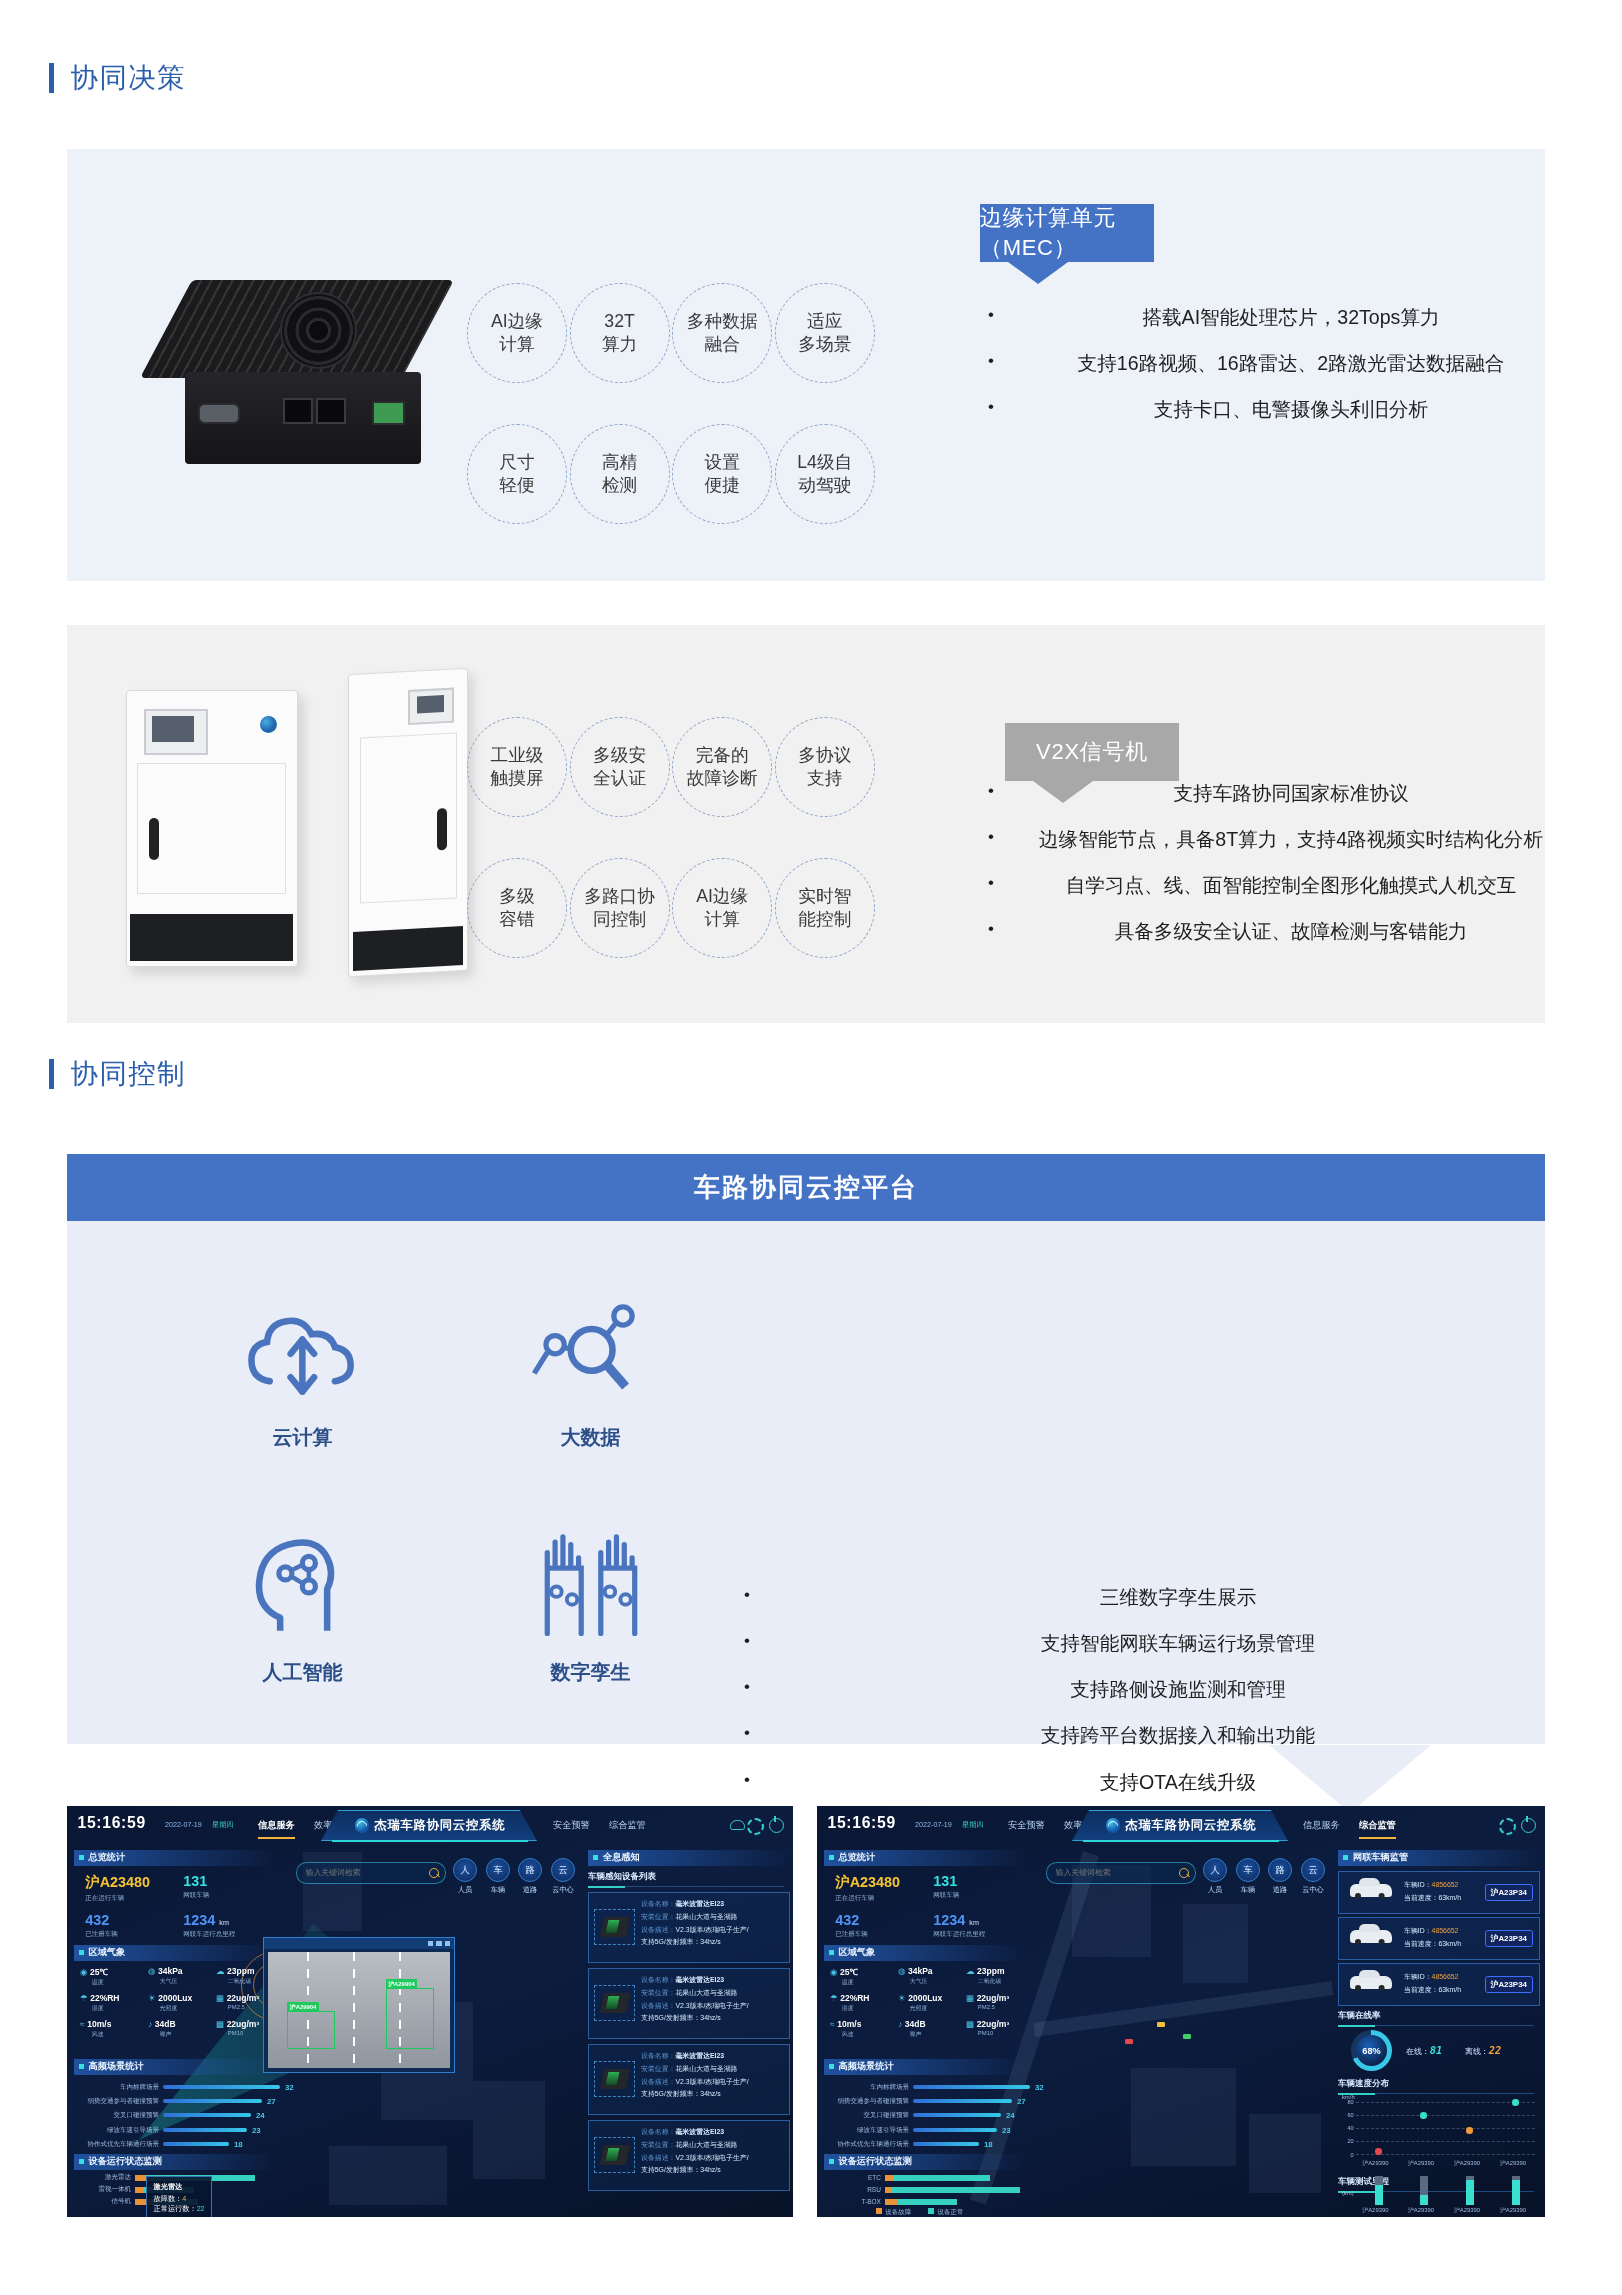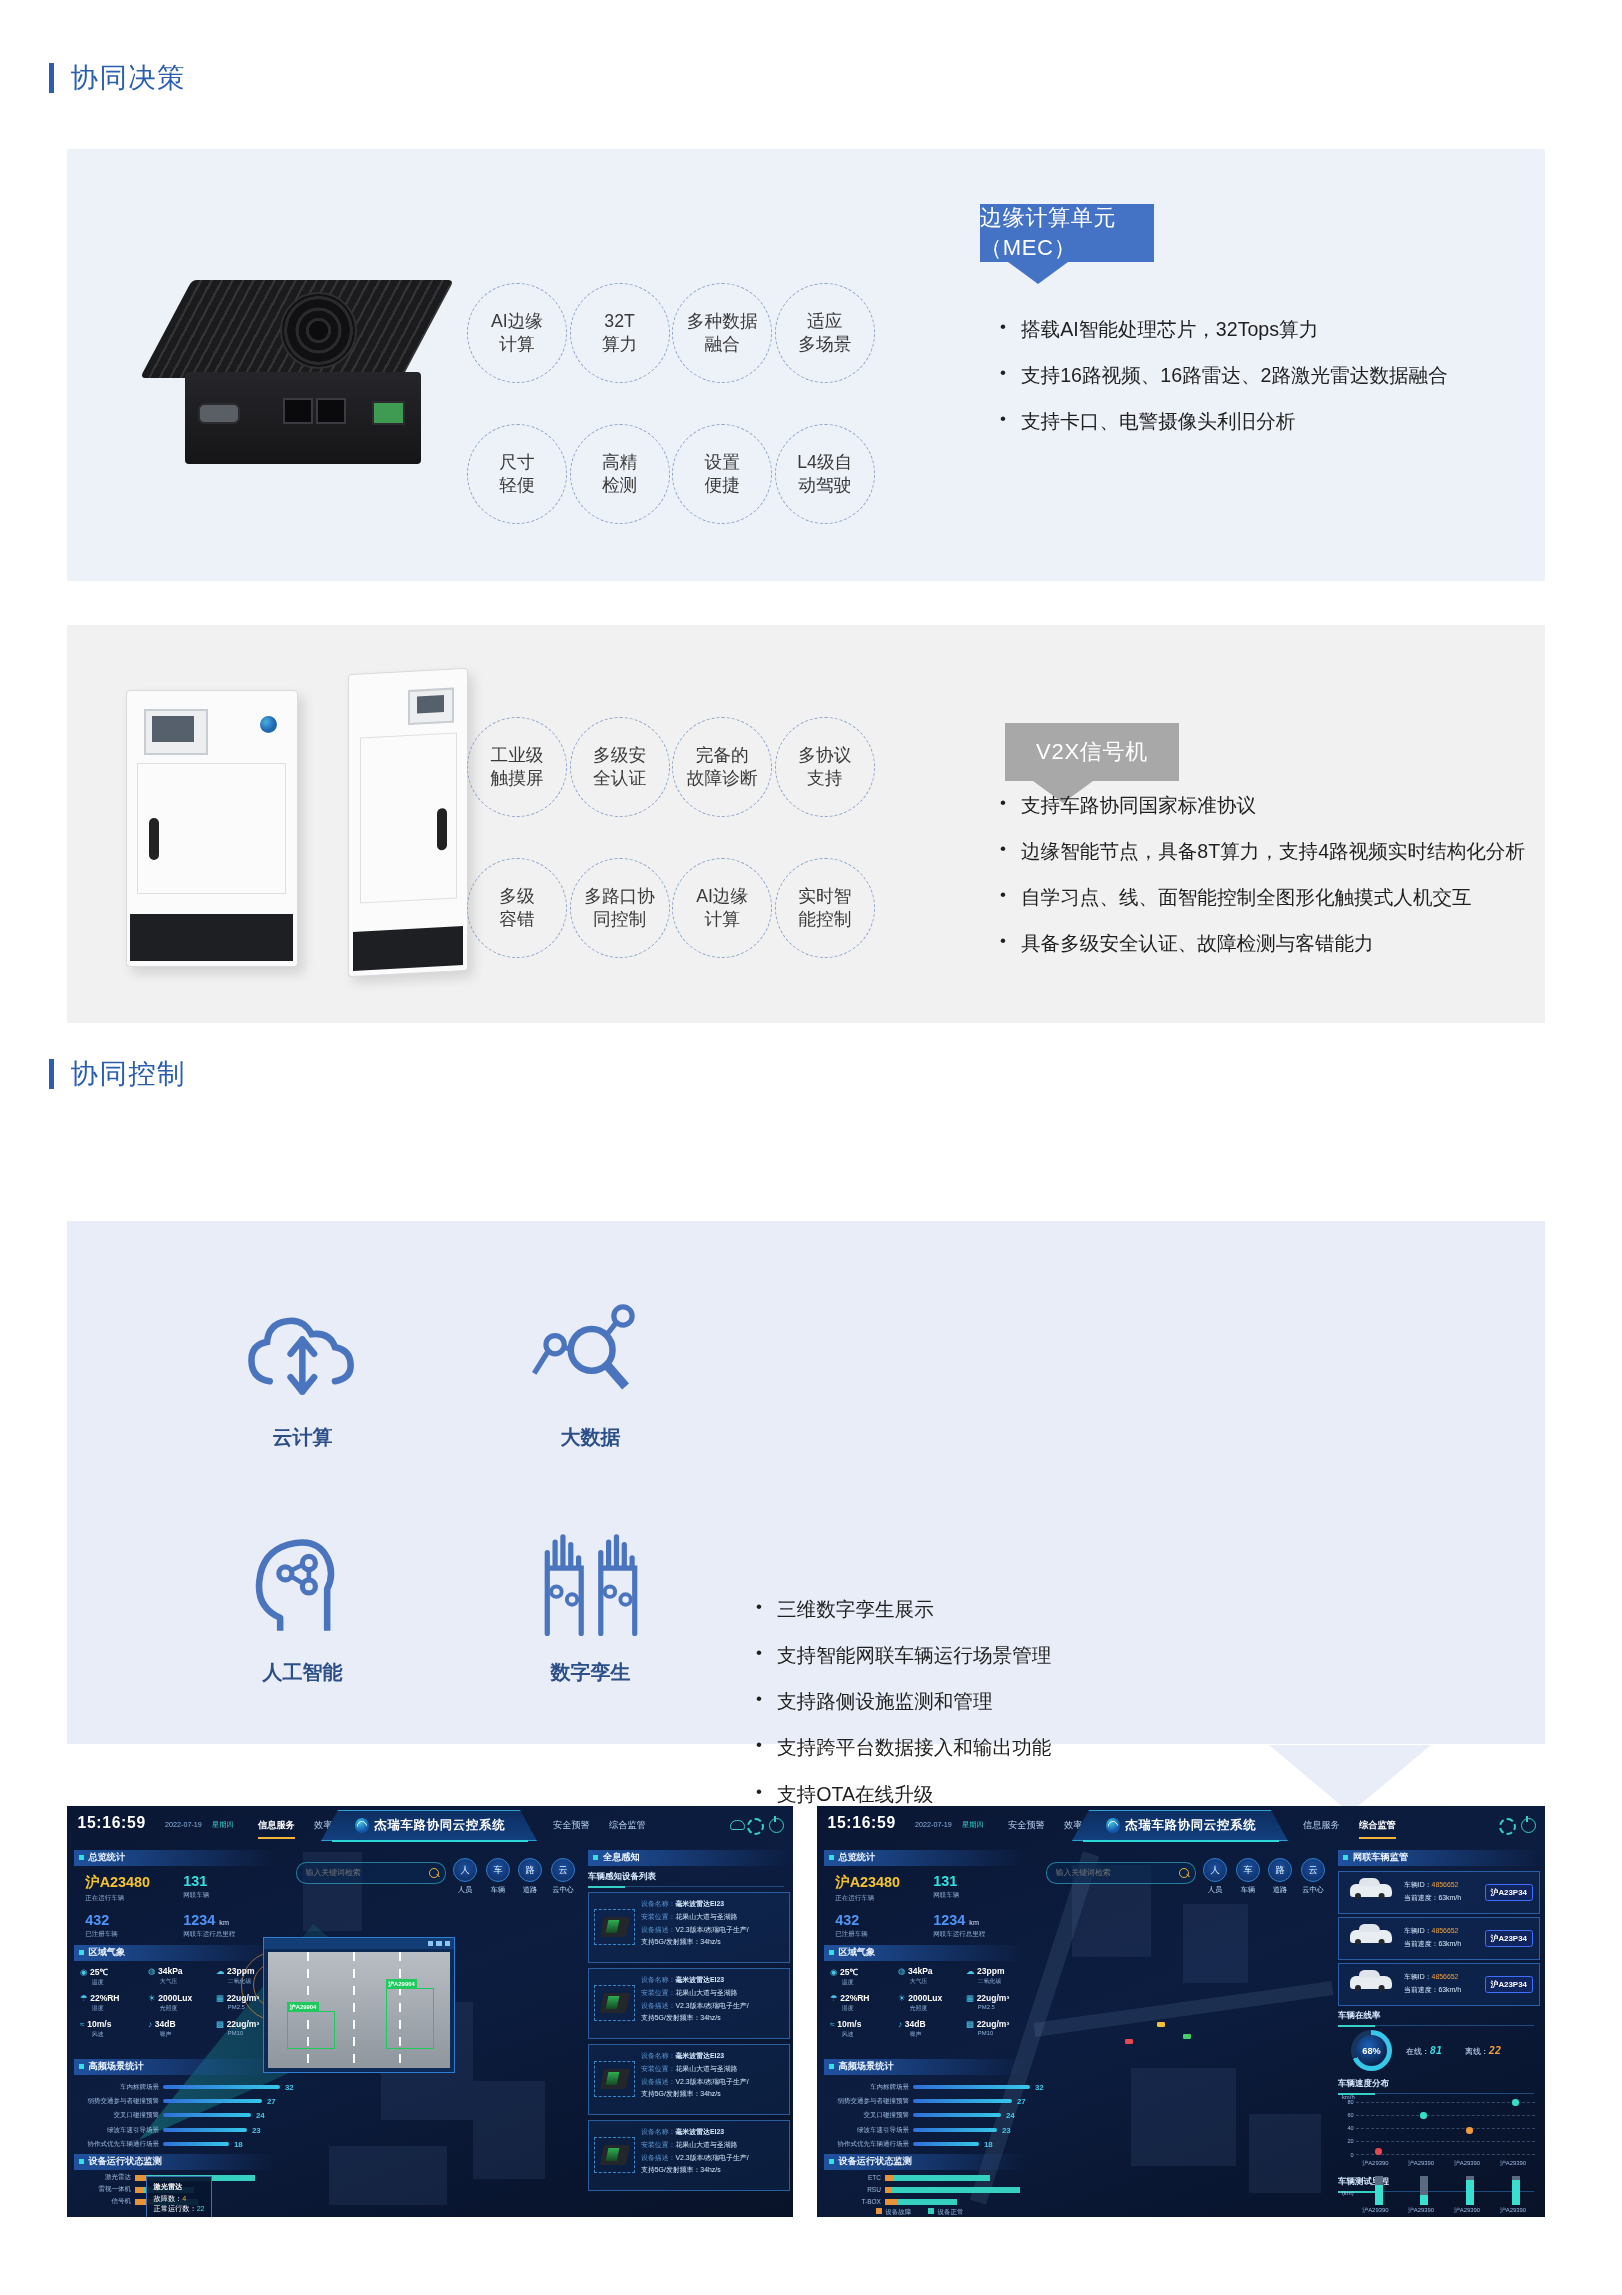--- a/index.html
+++ b/index.html
@@ -21,21 +21,21 @@
 
   
   .ribbon{position:absolute;width:174px;height:58px;color:#fff;font-size:22px;display:flex;align-items:center;justify-content:center;letter-spacing:0.7px;}
   .ribbon.blue{background:#4473c5;}
   .ribbon.gray{background:#a8a8a8;}
   .ribbon .tail{position:absolute;left:27.5px;top:100%;width:0;height:0;border-left:30px solid transparent;border-right:30px solid transparent;}
   .ribbon.blue .tail{border-top:22px solid #4473c5;}
   .ribbon.gray .tail{border-top:22px solid #a8a8a8;}
 
   
-  .blist{position:absolute;margin:16px;padding:0;list-style:none;}
+  .blist{position:absolute;margin:4px;padding:0;list-style:none;text-align:center;}
   .blist li{position:relative;padding-left:25px;font-size:19.6px;color:#1f1f1f;line-height:1.82;margin-bottom:10.5px;}
   .blist li::before{content:"•";position:absolute;left:3.9px;top:0;color:#1f1f1f;font-size:17px;}
 
   
   .mec-art{position:absolute;left:79px;top:59px;width:308px;height:288px;}
   .mec-top{position:absolute;left:19.6px;top:72px;width:262px;height:98px;background:repeating-linear-gradient(90deg,#1b1b1e 0 7.9px,#333 7.9px 10.5px);transform:skewX(-28deg);border-radius:5.2px;}
   .mec-fan{position:absolute;left:134px;top:84px;width:73px;height:73px;border-radius:50%;background:radial-gradient(circle at 50% 50%,#0c0c0e 18%,#2a2a2e 19% 24%,#101013 25% 38%,#2a2a2e 39% 44%,#101013 45% 60%,#2a2a2e 61% 66%,#111 67%);border:2.6px solid #2e2e33;}
   .mec-front{position:absolute;left:39px;top:164px;width:236px;height:92px;background:linear-gradient(#26262a,#151518);border-radius:3.9px;}
   .mec-port{position:absolute;top:26px;width:26px;height:22px;background:#0a0a0c;border:2px solid #3a3a40;}
   .mec-db9{position:absolute;left:13px;top:31px;width:38px;height:17px;background:#5a5f66;border-radius:6.5px;border:2px solid #2c2c30;}
@@ -294,20 +294,21 @@
       <li>自学习点、线、面智能控制全图形化触摸式人机交互</li>
       <li>具备多级安全认证、故障检测与客错能力</li>
     </ul>
   </div>
 
   <div class="sec-head" style="left:49px;top:1056px;">
     <div class="sec-bar"></div>
     <div class="sec-txt">协同控制</div>
   </div>
 
+  <div class="banner">车路协同云控平台</div>
   <div class="plat-body">
 
     <div class="icon-cell" style="left:98px;top:79px;">
       <svg width="124" height="105" viewBox="0 0 95 80">
         <path d="M22 62 Q8 60 8 46 Q8 34 20 32 Q21 18 35 16 Q48 14 54 26 Q68 24 72 36 Q84 38 84 50 Q84 60 72 62" fill="none" stroke="#4a74bd" stroke-width="5" stroke-linecap="round"></path>
         <path d="M47 30 L47 70 M47 30 L38 41 M47 30 L56 41 M47 70 L38 59 M47 70 L56 59" fill="none" stroke="#4a74bd" stroke-width="5" stroke-linecap="round"></path>
       </svg>
       <div class="lbl">云计算</div>
     </div>
 

